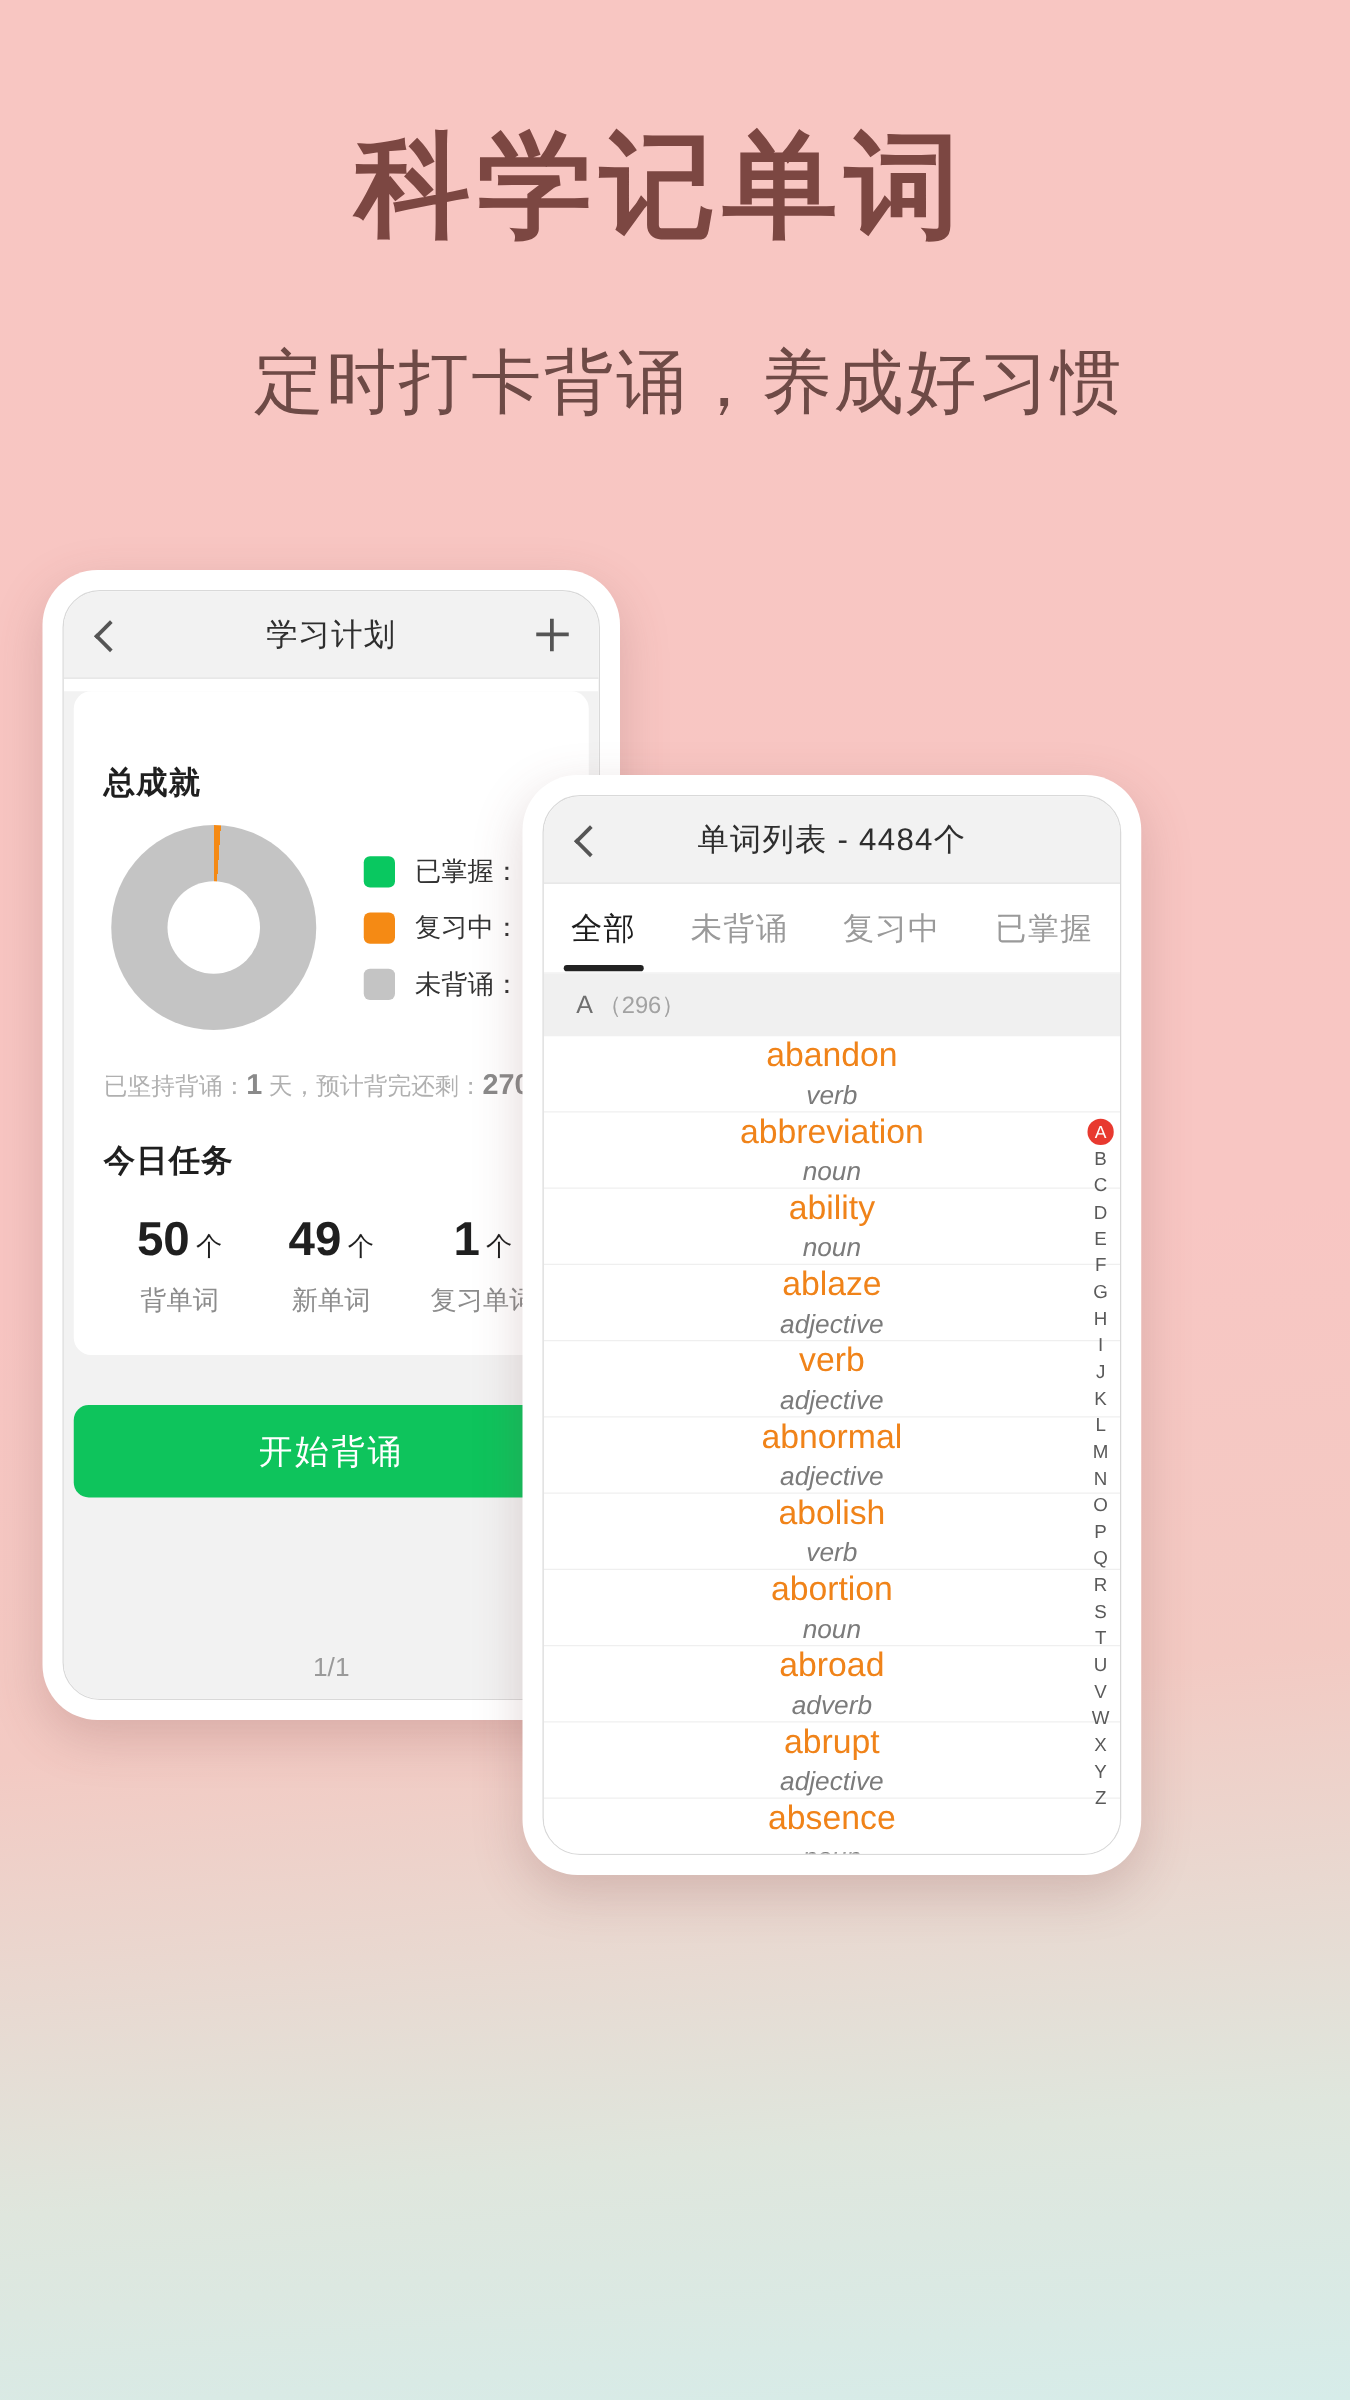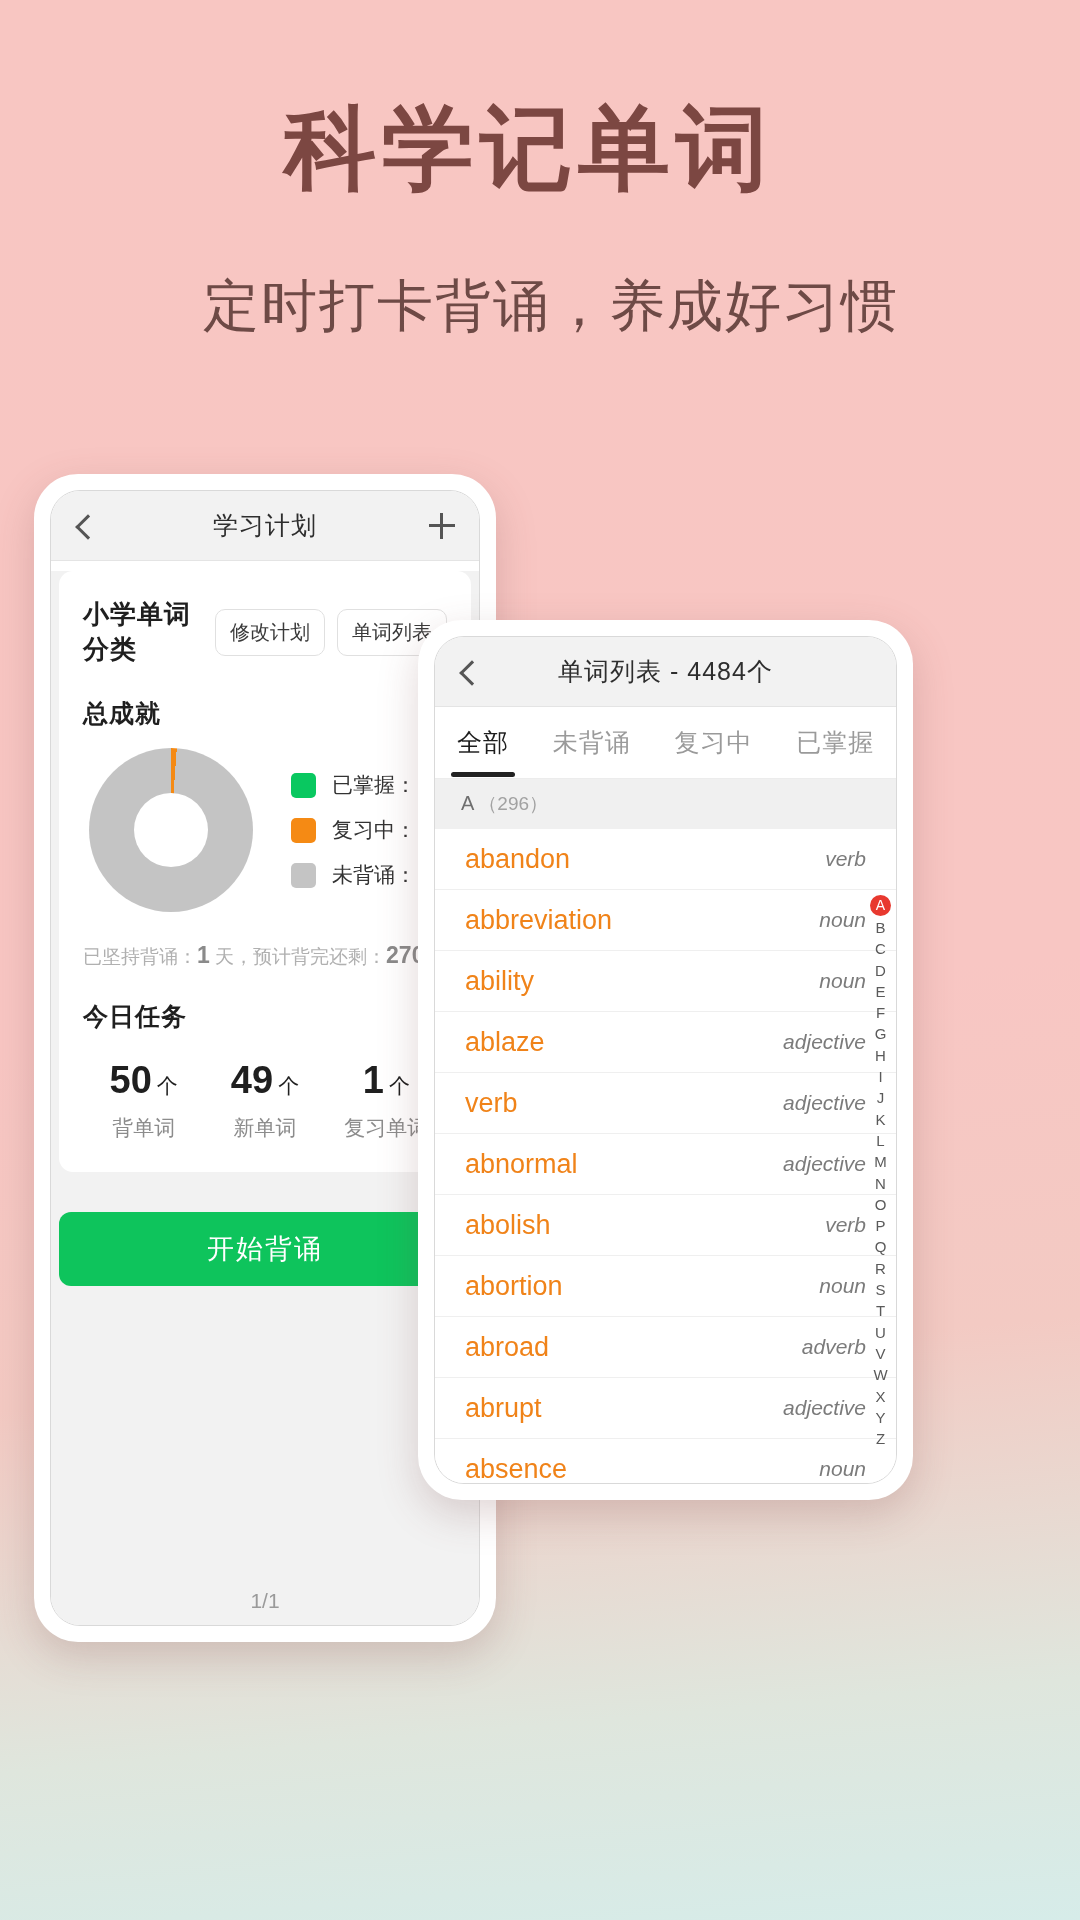--- a/index.html
+++ b/index.html
@@ -43,21 +43,21 @@
   }
   .screen {
     width: 100%; height: 100%;
     background: #ffffff;
     border-radius: 30px;
     border: 1px solid #d9d9d9;
     overflow: hidden;
     position: relative;
   }
 
-  #phone-plan { left: 34px; top: 474px; width: 462px; height: 1168px; }
+  #phone-plan { left: 34px; top: 456px; width: 462px; height: 920px; }
   #phone-words { left: 418px; top: 620px; width: 495px; height: 880px; z-index: 5; }
 
   
   .navbar {
     height: 70px; background: #f2f2f2;
     display: flex; align-items: center; position: relative;
     border-bottom: 1px solid #e4e4e4;
   }
   .nav-back {
     position: absolute; left: 22px; top: 50%; transform: translateY(-50%);
@@ -146,21 +146,21 @@
     height: 5px; background: #222; border-radius: 3px;
   }
   .list-wrap { position: relative; height: calc(100% - 70px - 72px); background: #fff; overflow: hidden; }
   .group-head {
     background: #f0f0f0; padding: 12px 26px; font-size: 20px; color: #6f6f6f;
   }
   .group-head .cnt { color: #a2a2a2; font-size: 19px; margin-left: 4px; }
   .word-row {
     display: flex; align-items: center; justify-content: space-between;
     padding: 0 30px; height: 61px;
-    border-bottom: 1px solid #efefef; cursor: pointer;
+    border-bottom: 1px solid #efefef; cursor: pointer; flex-direction: column;
   }
   .word-term { font-size: 27px; color: #f08319; }
   .word-pos { font-size: 21px; color: #7b7b7b; font-style: italic; }
 
   .alpha-index {
     position: absolute; right: 5px; top: 116px;
     display: flex; flex-direction: column; align-items: center;
     font-size: 15px; color: #5a5a5a; line-height: 1.42;
   }
   .alpha-index span { cursor: pointer; }
@@ -183,27 +183,20 @@
 
     <div class="navbar">
       <div class="nav-back"></div>
       <div class="nav-title">学习计划</div>
       <div class="nav-plus"></div>
     </div>
 
     <div class="plan-body">
       <div class="plan-card">
 
-        <div class="plan-head">
-          <div class="plan-name">小学单词分类</div>
-          <div class="plan-btns">
-            <div class="pill">修改计划</div>
-            <div class="pill">单词列表</div>
-          </div>
-        </div>
 
         <div class="sec-title">总成就</div>
 
         <div class="achieve">
           <div class="donut">
             <div class="donut-ring" id="donut-ring" style="background: conic-gradient(rgb(9, 200, 96) 0deg, rgb(9, 200, 96) 0deg, rgb(245, 138, 20) 0deg, rgb(245, 138, 20) 4.01deg, rgb(196, 196, 196) 4.01deg, rgb(196, 196, 196) 360deg);"></div>
             <div class="donut-hole"></div>
           </div>
           <div class="legend">
             <div class="legend-row">

